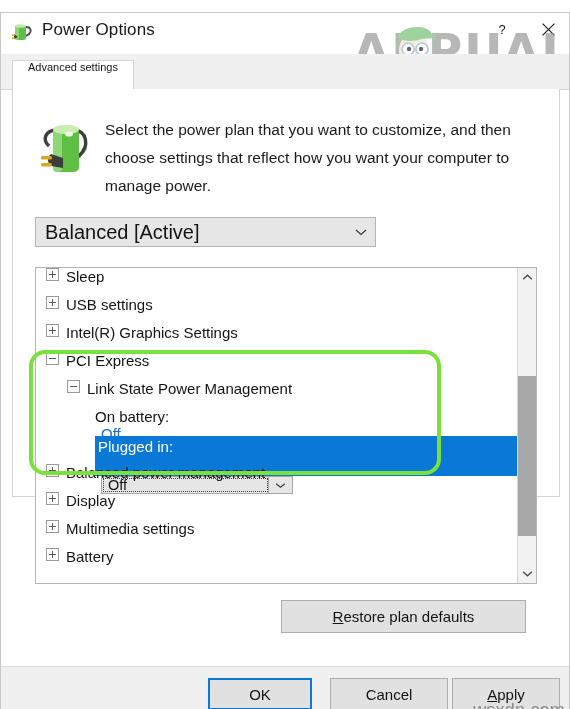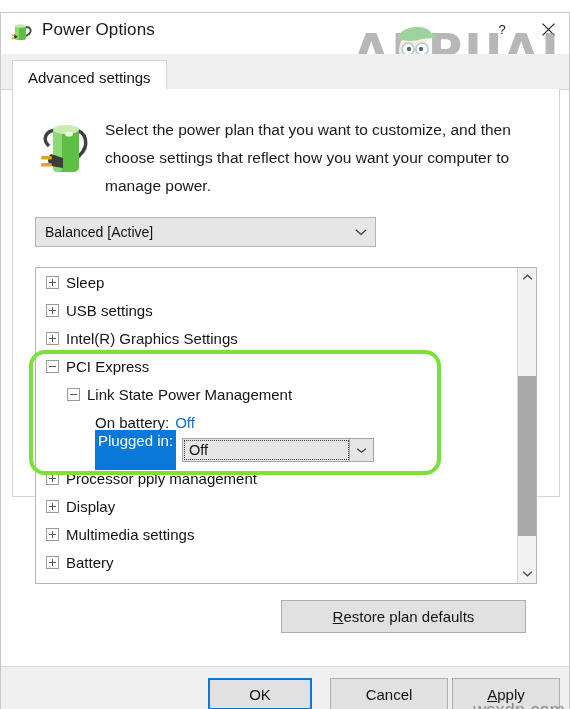--- a/index.html
+++ b/index.html
@@ -94,27 +94,27 @@
     position: absolute;
     left: 0; top: 41px;
     width: 570px; height: 35px;
     background: #f0f0f0;
     border-bottom: 1px solid #d4d4d4;
   }
   .tab {
     position: absolute;
     left: 11px; top: 6px;
     height: 29px;
-    padding: 8px 15px;
+    padding: 0 15px;
     background: #ffffff;
     border: 1px solid #d4d4d4;
     border-bottom: none;
     display: flex;
     align-items: flex-start;
-    font-size: 15px;
+    font-size: 11px;
     color: #141414;
     box-sizing: border-box;
     white-space: nowrap;
   }
 
   
   .content {
     position: absolute;
     left: 11px; top: 76px;
     width: 548px; height: 408px;
@@ -147,21 +147,21 @@
     background: #e6e6e6;
     border: 1px solid #b4b4b4;
     box-sizing: border-box;
     display: flex;
     align-items: center;
     cursor: default;
   }
   .plan-select-text {
     flex: 1;
     padding-left: 9px;
-    font-size: 14px;
+    font-size: 20px;
     color: #141414;
     white-space: nowrap;
     overflow: hidden;
   }
   .plan-select-arrow {
     width: 28px;
     display: flex;
     align-items: center;
     justify-content: center;
   }
@@ -178,21 +178,20 @@
   .tree-items {
     position: absolute;
     left: 0; top: 0;
     width: 481px; height: 100%;
     overflow: hidden;
   }
   .trow {
     position: relative;
     height: 28px;
     display: flex;
-    align-items: center;
     white-space: nowrap;
     cursor: default;
   }
   .tbox {
     width: 13px; height: 13px;
     border: 1px solid #9a9a9a;
     background: #fdfdfd;
     box-sizing: border-box;
     position: relative;
     flex: none;
@@ -217,21 +216,21 @@
     color: #141414;
   }
   .tval-blue {
     font-size: 15px;
     color: #1a6fc4;
     margin-left: 6px;
   }
 
   .lvl0 { padding-left: 10px; }
   .lvl1 { padding-left: 31px; }
-  .lvl2 { padding-left: 59px; }
+  .lvl2 { padding-left: 59px; flex-direction: column; }
 
   
   .sel-label {
     background: #0a78d7;
     color: #ffffff;
     font-size: 15px;
     padding: 2px 3px 21px 3px;
     line-height: 17px;
   }
   .combo {
@@ -491,21 +490,21 @@
             <span class="combo-btn">
               <svg viewBox="0 0 12 8" width="11" height="7">
                 <path d="M1 2 L6 6 L11 2" fill="none" stroke="#3c3c3c" stroke-width="1.3"></path>
               </svg>
             </span>
           </span>
         </div>
 
         <div class="trow lvl0">
           <span class="tbox plus"></span>
-          <span class="tlabel">Processor pply management</span>
+          <span class="tlabel">Balanced power management</span>
         </div>
 
         <div class="trow lvl0">
           <span class="tbox plus"></span>
           <span class="tlabel">Display</span>
         </div>
 
         <div class="trow lvl0">
           <span class="tbox plus"></span>
           <span class="tlabel">Multimedia settings</span>

